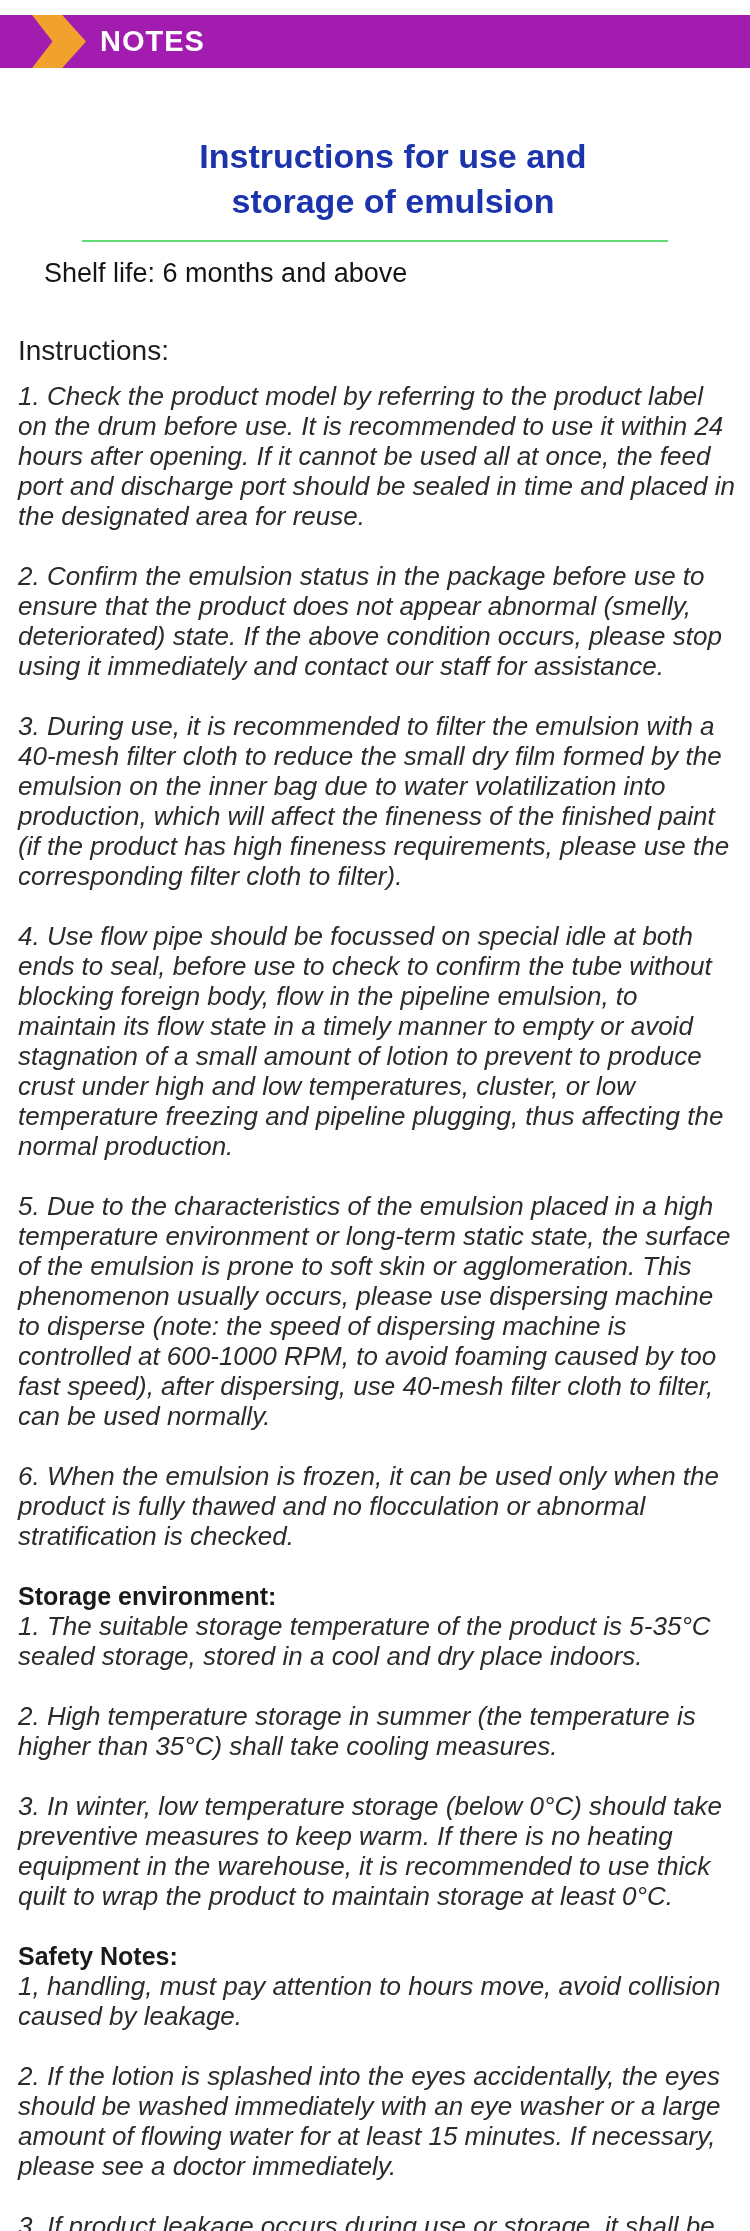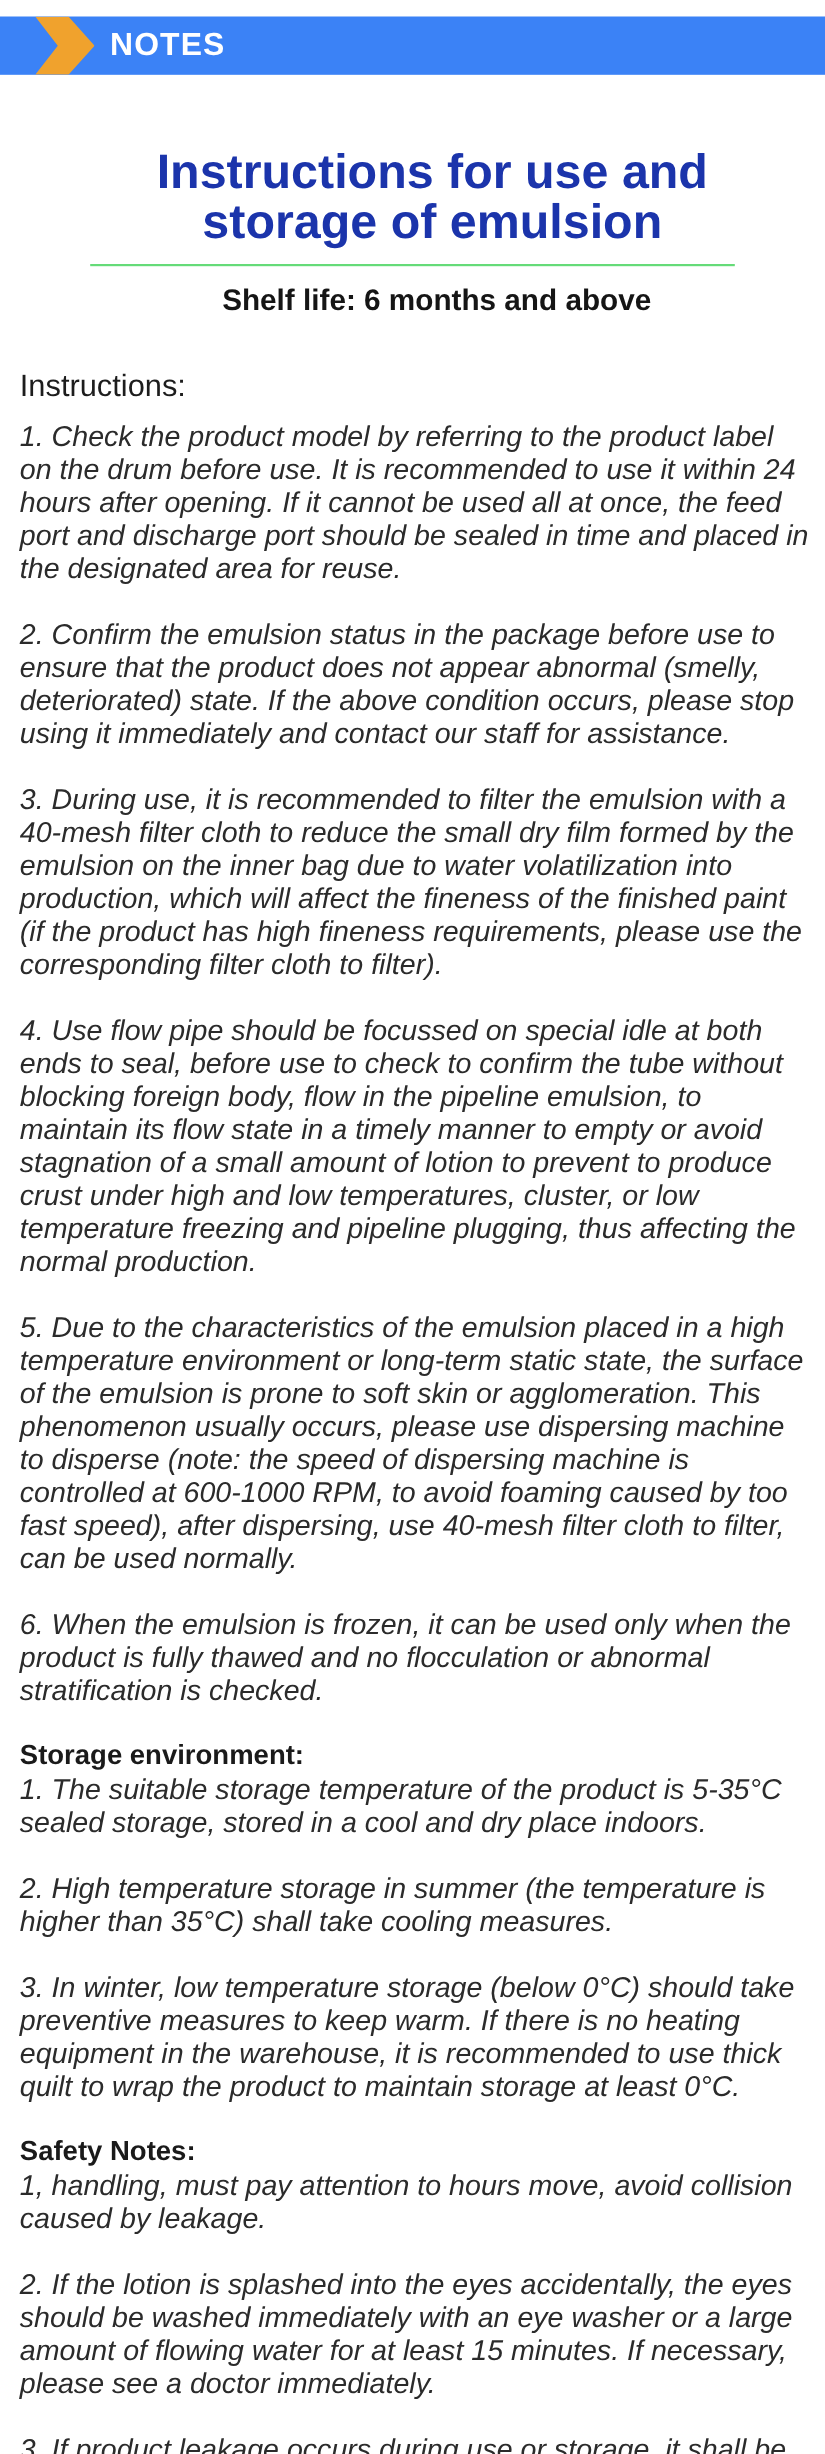--- a/index.html
+++ b/index.html
@@ -10,21 +10,21 @@
     margin:0 auto;
     background:#ffffff;
     font-family:"Liberation Sans", sans-serif;
     overflow:hidden;
   }
   
   .banner{
     position:relative;
     margin-top:15px;
     height:53px;
-    background:#3b82f6;
+    background:#a21caf;
   }
   .chevron{
     position:absolute;
     left:32px;
     top:0;
     width:54px;
     height:53px;
     background:#f0a22d;
     clip-path:polygon(0 0, 56% 0, 100% 50%, 56% 100%, 0 100%, 38% 50%);
   }
@@ -37,38 +37,37 @@
     color:#ffffff;
     font-size:29px;
     font-weight:700;
     letter-spacing:1px;
   }
   
   .title{
     margin:66px 0 0 0;
     text-align:center;
     color:#1b34ab;
-    font-size:44px;
+    font-size:34px;
     line-height:45px;
     font-weight:700;
     padding-left:36px;
   }
   .divider{
     width:586px;
     height:2px;
     background:#65db78;
     margin:16px auto 0 auto;
   }
   .shelf-life{
     margin-top:15px;
-    text-align:center;
     color:#151515;
     font-size:27px;
     line-height:32px;
-    font-weight:700;
+    font-weight:400;
     margin-left:44px;
   }
   
   .content{
     padding:0 12px 0 18px;
     color:#2b2b2b;
   }
   .content h2{
     margin:45px 0 13px 0;
     font-size:28px;

